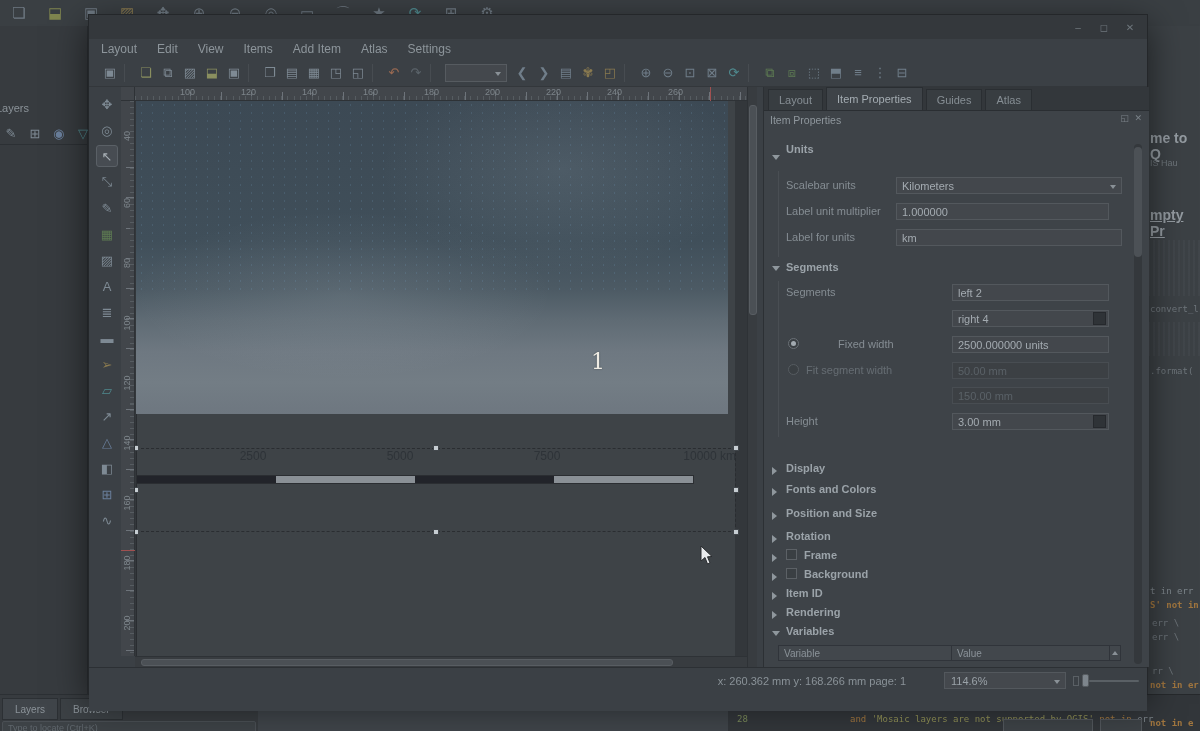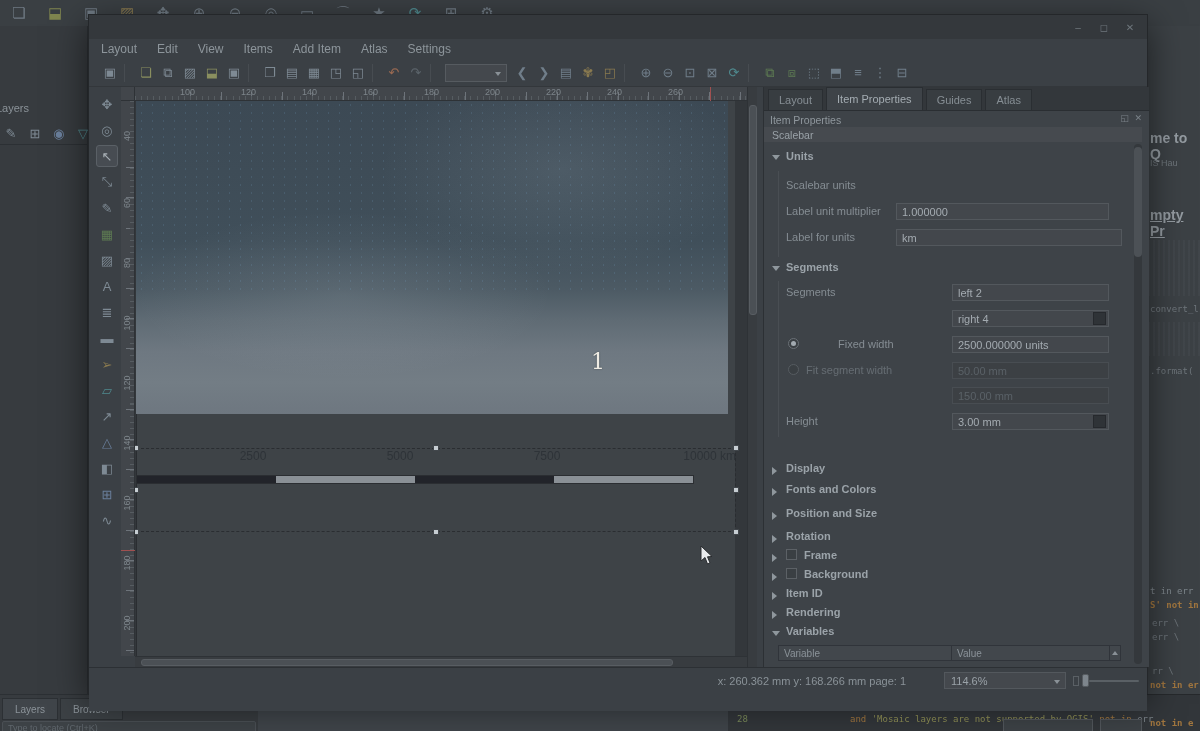--- a/index.html
+++ b/index.html
@@ -313,28 +313,31 @@
     <div class="abs panel">
       <div class="abs tabbar">
         <span class="tab">Layout</span>
         <span class="tab on">Item Properties</span>
         <span class="tab">Guides</span>
         <span class="tab">Atlas</span>
       </div>
       <div class="abs ptitle" style="left:6px;top:27px;">Item Properties</div>
       <span class="abs" style="right:20px;top:26px;font-size:9px;color:#7a8288;">◱</span>
       <span class="abs" style="right:7px;top:26px;font-size:9px;color:#7a8288;">✕</span>
-      <div class="abs subtitle">Scalebar</div>
 
       <div class="abs" style="left:8px;top:68px;">
           <i class="tri-d" style="display:block;"></i>
         </div>
-      <div class="abs sh" style="left:22px;top:63px;">Units</div>
+      <div class="abs sh" style="left:22px;top:56px;">Units</div>
       <div class="grpline" style="left:14px;top:84px;height:86px;"></div>
       <div class="abs lb" style="left:22px;top:92px;">Scalebar units</div>
+      <div class="inp" style="left:132px;top:90px;width:226px;">
+          <span>Kilometers</span>
+          <i class="tdn combo-arrow"></i>
+        </div>
       <div class="abs lb" style="left:22px;top:118px;">Label unit multiplier</div>
       <div class="inp" style="left:132px;top:116px;width:213px;">
           <span>1.000000</span>
           <span class="spin"></span>
         </div>
       <div class="abs lb" style="left:22px;top:144px;">Label for units</div>
       <div class="inp" style="left:132px;top:142px;width:226px;">
           <span>km</span>
         </div>
 

